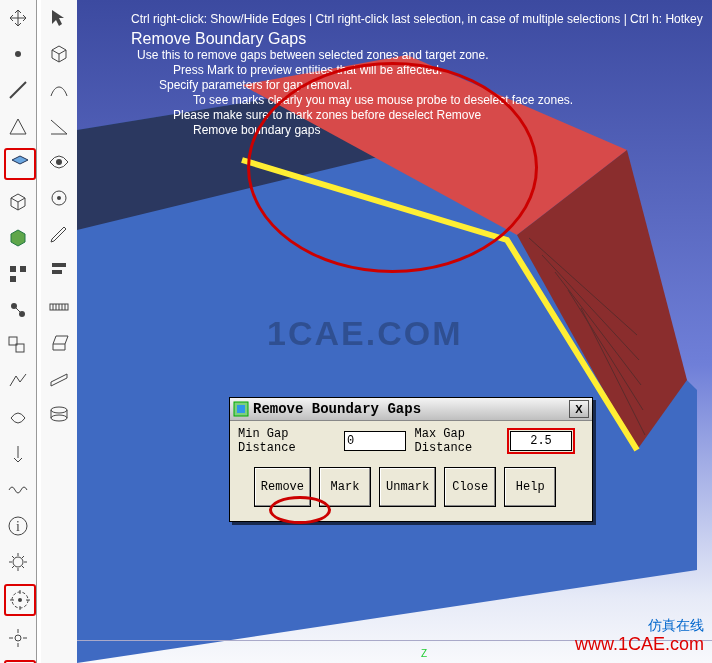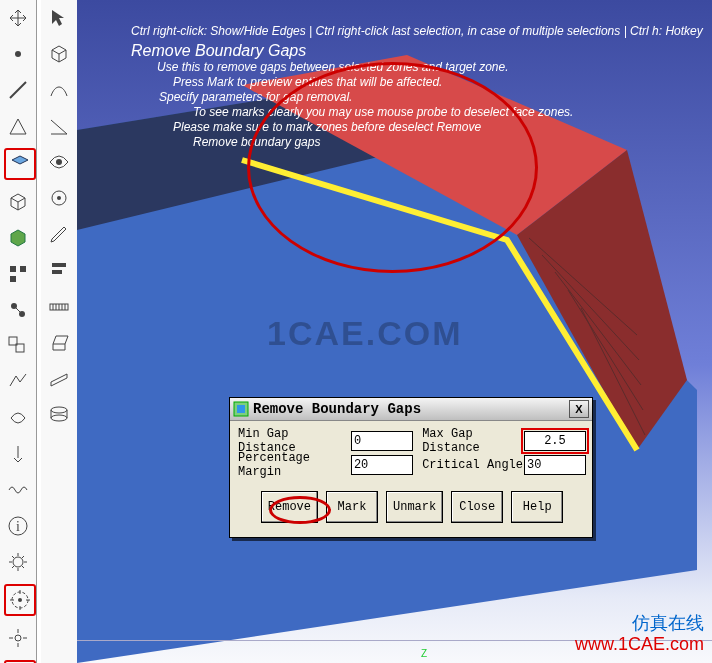--- a/index.html
+++ b/index.html
@@ -4,51 +4,51 @@
 <style>
 html, body { margin:0; padding:0; width:712px; height:663px; font-family: Arial, Helvetica, sans-serif; overflow:hidden; background:#fff; }
 #canvas { position:absolute; left:77px; top:0; width:635px; height:663px; background:linear-gradient(180deg,#3c4aa0 0%, #6f7fd8 55%, #e6eaf7 90%, #f8f9fc 100%); overflow:hidden; }
 .toolbar-col { position:absolute; top:0; width:36px; height:663px; background:#f8f8f8; border-right:1px solid #999; }
 .toolbar-col.left { left:0; }
 .toolbar-col.right { left:41px; }
 .tool-slot { width:28px; height:28px; margin:4px 4px 8px 4px; display:flex; align-items:center; justify-content:center; }
 .tool-slot svg { width:24px; height:24px; }
 .tool-slot.boxed { border:2px solid #d00; border-radius:3px; }
 
-.help-text { position:absolute; left:54px; top:24px; color:#fff; font-size:12px; line-height:15px; white-space:nowrap;font-style:italic; }
+.help-text { position:absolute; left:54px; top:12px; color:#fff; font-size:12px; line-height:15px; white-space:nowrap; }
 .help-text .line { display:block; }
 .help-text .title { font-size:16px; margin-top:4px; margin-bottom:2px; }
-.help-text .i1 { margin-left:26px; }
+.help-text .i1 { margin-left:6px; }
 .help-text .i2 { margin-left:28px; }
 .help-text .i3 { margin-left:42px; }
 .help-text .i4 { margin-left:62px; }
 
 .hr-line { position:absolute; left:0; top:640px; width:100%; height:1px; background:#a9a9c9; }
 .axisZ { color:#2c3; position:absolute; left:344px; top:648px; font-size:10px; }
 
 .ellipse { position:absolute; border:3px solid #c00; border-radius:50%; pointer-events:none; }
 
 .watermark { position:absolute; left:190px; top:314px; font-family:"Arial Black", Arial; font-weight:900; font-size:34px; color:rgba(0,0,0,0.25); letter-spacing:2px; pointer-events:none; }
 .wm2 { position:absolute; right:8px; bottom:8px; font-size:18px; color:#d00; }
-.wm3 { position:absolute; right:8px; bottom:28px; font-size:18px; color:#06c; font-family:"SimHei","Microsoft YaHei",sans-serif; }
+.wm3 { position:absolute; right:8px; bottom:28px; font-size:14px; color:#06c; font-family:"SimHei","Microsoft YaHei",sans-serif; }
 
 
 .dialog { position:absolute; left:152px; top:397px; width:362px; border:1px solid #000; background:#ece9d8; box-shadow:3px 3px 0 rgba(0,0,0,0.6); }
 .dialog .titlebar { height:22px; background:linear-gradient(#f4f4f4,#bfbfbf); border-bottom:1px solid #888; display:flex; align-items:center; padding:0 3px; }
 .dialog .title-icon { width:16px; height:16px; margin-right:4px; }
 .dialog .title-txt { font-family:"Courier New", monospace; font-weight:bold; font-size:14px; }
 .dialog .close-btn { margin-left:auto; width:18px; height:16px; border:1px solid #555; background:linear-gradient(#f4f4f4,#bdbdbd); font-weight:bold; font-size:11px; display:flex; align-items:center; justify-content:center; cursor:pointer; }
-.dialog .body { padding:8px 6px 4px 8px; font-family:"Courier New", monospace; font-size:12px; color:#000; }
+.dialog .body { padding:8px 20px 4px 8px; font-family:"Courier New", monospace; font-size:12px; color:#000; }
 .dialog .row { display:flex; align-items:center; height:24px; }
 .dialog label { width:122px; }
 .dialog label.wide { width:110px; }
 .dialog input[type=text] { width:56px; height:18px; border:1px solid #000; background:#fff; font-family:"Courier New",monospace; font-size:12px; padding:0 2px; }
 .dialog input.boxed { outline:2px solid #d00; outline-offset:1px;text-align:center; }
 .dialog .btn-row { display:flex; gap:8px; justify-content:center; padding:14px 0 10px 0; }
-.dialog button { font-family:"Courier New",monospace; font-size:12px; height:32px; min-width:52px; background:#ece9d8; border:1px solid #000; box-shadow:inset -1px -1px 0 #888, inset 1px 1px 0 #fff; cursor:pointer; }
+.dialog button { font-family:"Courier New",monospace; font-size:12px; height:40px; min-width:52px; background:#ece9d8; border:1px solid #000; box-shadow:inset -1px -1px 0 #888, inset 1px 1px 0 #fff; cursor:pointer; }
 </style>
 </head>
 <body>
 
 <div class="toolbar-col left">
     <div class="tool-slot">
       <svg viewBox="0 0 24 24">
         <path d="M4 12h16M12 4v16M4 12l3-3M4 12l3 3M20 12l-3-3M20 12l-3 3M12 4l-3 3M12 4l3 3M12 20l-3-3M12 20l3-3" stroke="#444" fill="none"></path>
       </svg>
     </div>
@@ -266,27 +266,20 @@
       <div class="close-btn">X</div>
     </div>
     <div class="body">
       <div class="row">
         <label>Min Gap Distance</label>
         <input type="text" value="0" style="">
         <div style="width:10px"></div>
         <label class="wide">Max Gap Distance</label>
         <input type="text" class="boxed" value="2.5" style="">
       </div>
-      <div class="row">
-        <label>Percentage Margin</label>
-        <input type="text" value="20" style="">
-        <div style="width:10px"></div>
-        <label class="wide">Critical Angle</label>
-        <input type="text" value="30" style="">
-      </div>
       <div class="btn-row">
         <button>Remove</button>
         <button>Mark</button>
         <button>Unmark</button>
         <button>Close</button>
         <button>Help</button>
       </div>
     </div>
   </div>
   <div class="ellipse" style="left:192px;top:496px;width:56px;height:22px"></div>

